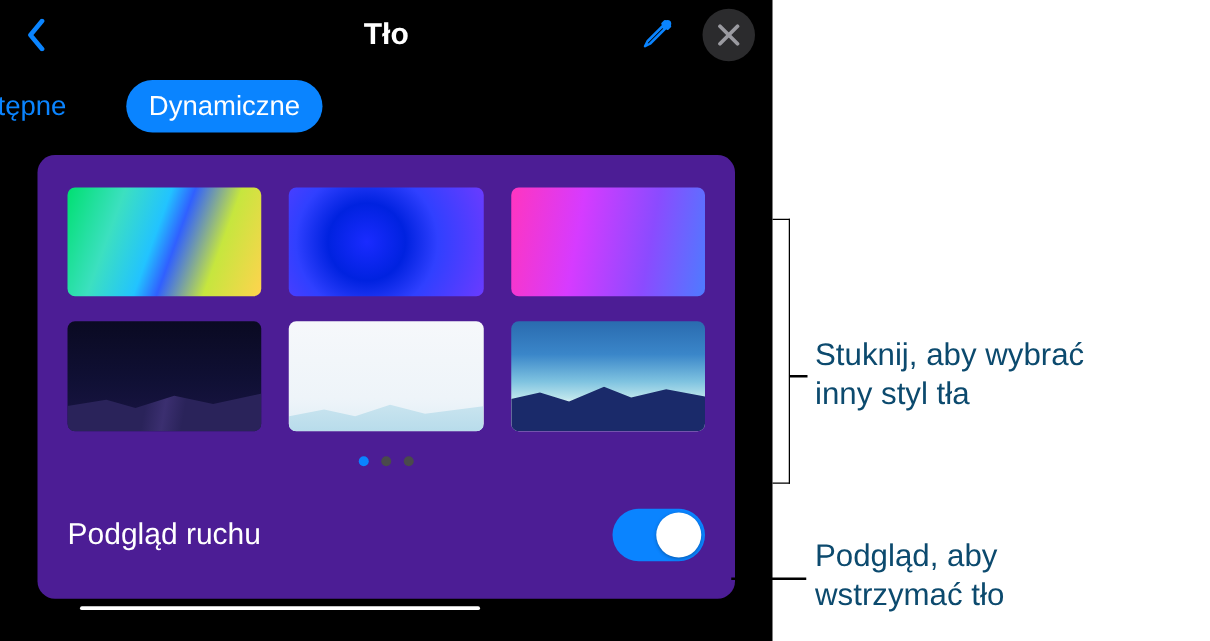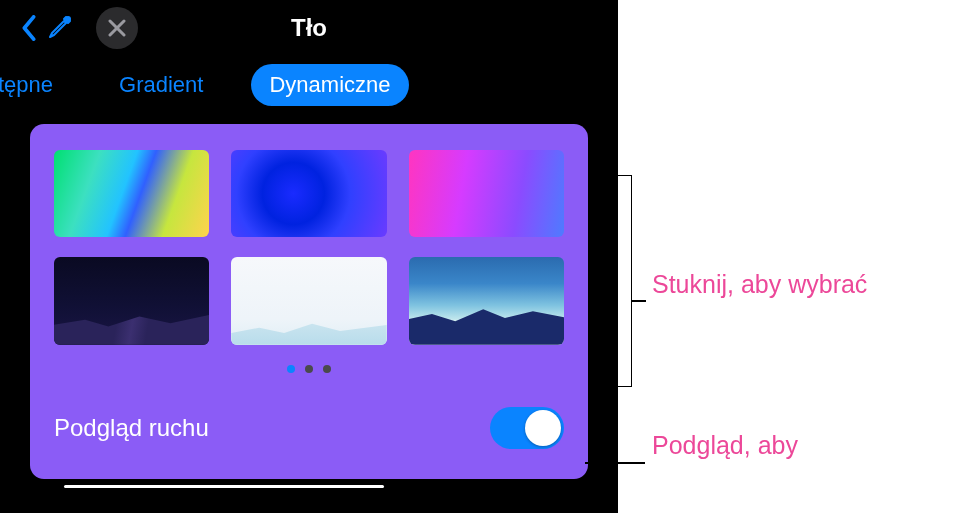--- a/index.html
+++ b/index.html
@@ -15,20 +15,21 @@
       width: 618px;
       height: 513px;
       background: #000;
       position: relative;
       overflow: hidden;
     }
     .header {
       height: 56px;
       display: flex;
       align-items: center;
+      justify-content: space-between;
       padding: 0 14px;
     }
     .back-btn { width: 30px; height: 30px; display: flex; align-items: center; justify-content: center; cursor: pointer; }
     .back-btn svg { width: 18px; height: 26px; }
     .title {
       color: #fff;
       font-size: 24px;
       font-weight: 600;
       position: absolute;
       left: 50%;
@@ -52,21 +53,21 @@
     .tab {
       color: #0a84ff;
       font-size: 22px;
       padding: 8px 18px;
       border-radius: 22px;
       cursor: pointer;
       white-space: nowrap;
     }
     .tab.active { background: #0a84ff; color: #fff; }
     .panel {
-      background: #8b5cf6;
+      background: #4c1d95;
       border-radius: 14px;
       margin: 0 30px 0 30px;
       padding: 26px 24px 30px 24px;
     }
     .grid {
       display: grid;
       grid-template-columns: repeat(3, 1fr);
       gap: 20px 22px;
     }
     .thumb {
@@ -105,21 +106,21 @@
       position:absolute; top:3px; right:3px;
       box-shadow: 0 1px 3px rgba(0,0,0,0.3);
     }
     .hr-under {
       height:3px; background:#fff; border-radius:2px;
       margin: 6px 30px 0 64px; width: 320px;
     }
     .annot {
       position:absolute;
       font-size: 25px;
-      color:#ec4899;
+      color:#0c4a6e;
       line-height: 1.25;
     }
     .annot .line { white-space: nowrap; }
     .bracket {
       position:absolute;
       border-right: 1.5px solid #000;
       border-top: 1.5px solid #000;
       border-bottom: 1.5px solid #000;
     }
     .lead {
@@ -150,21 +151,20 @@
         <svg viewBox="0 0 18 18">
           <line x1="2" y1="2" x2="16" y2="16" stroke="#9a9aa0" stroke-width="3" stroke-linecap="round"></line>
           <line x1="16" y1="2" x2="2" y2="16" stroke="#9a9aa0" stroke-width="3" stroke-linecap="round"></line>
         </svg>
       </div>
     </div>
   </div>
 
   <div class="tabs">
     <div class="tab">tępne</div>
-    <div class="tab">Gradient</div>
     <div class="tab active">Dynamiczne</div>
   </div>
 
   <div class="panel">
     <div class="grid">
       <div class="thumb t1"></div>
       <div class="thumb t2"></div>
       <div class="thumb t3"></div>
       <div class="thumb t4"></div>
       <div class="thumb t5"></div>
@@ -182,18 +182,20 @@
       </div>
     </div>
   </div>
   <div class="hr-under"></div>
 </div>
 
 <div class="bracket" style="left:618px; top:175px; width:14px; height:212px;"></div>
 <div class="lead" style="left:632px; top:300px; width:14px;"></div>
 <div class="annot" style="left:652px; top:269px;">
   <div class="line">Stuknij, aby wybrać</div>
+  <div class="line">inny styl tła</div>
 </div>
 
 <div class="lead" style="left:585px; top:462px; width:60px;"></div>
 <div class="annot" style="left:652px; top:430px;">
   <div class="line">Podgląd, aby</div>
+  <div class="line">wstrzymać tło</div>
 </div>
 
 </body></html>

